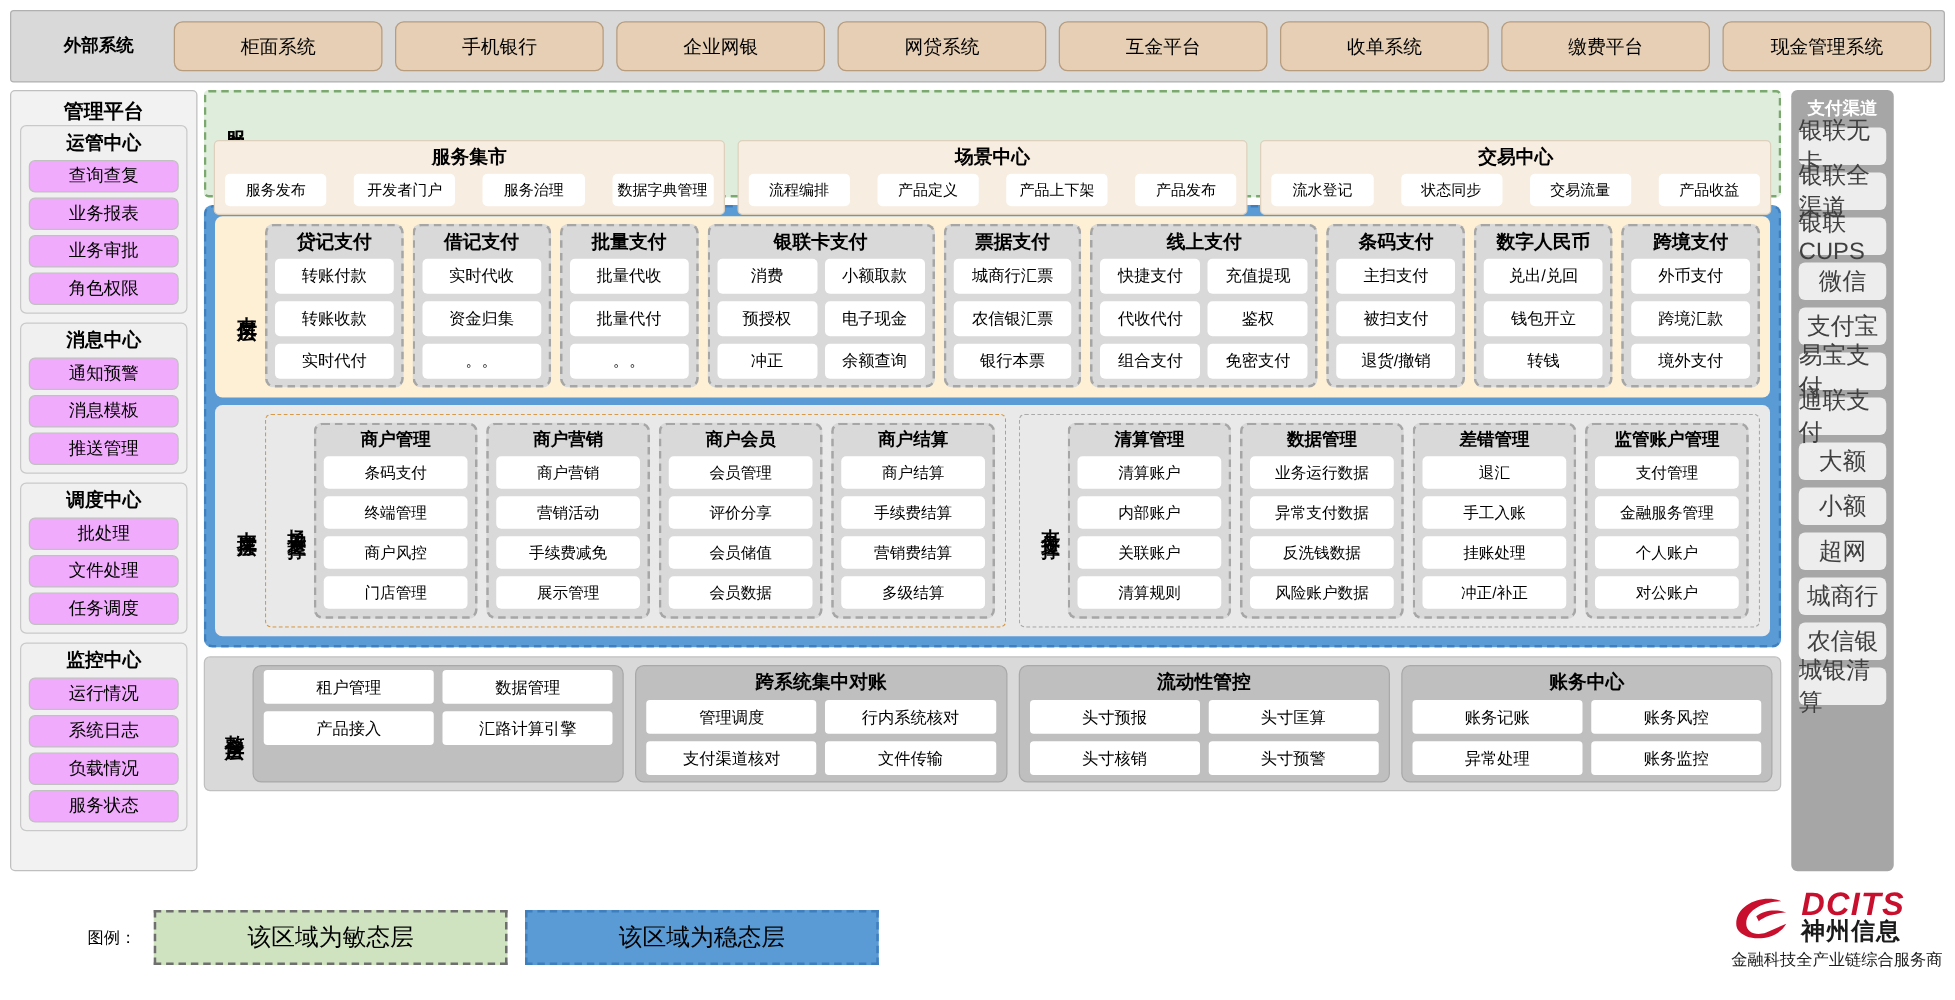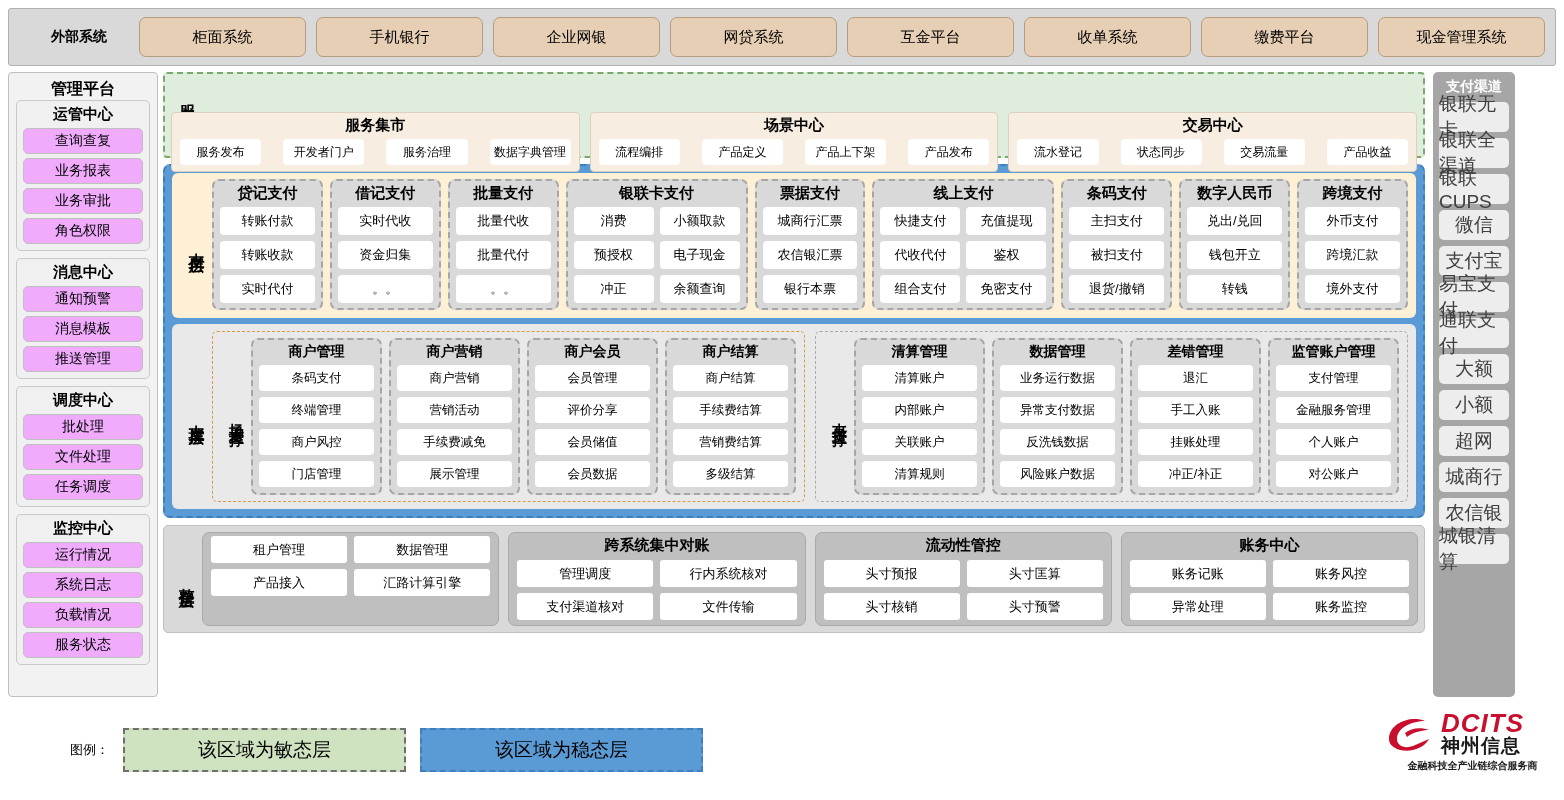--- a/index.html
+++ b/index.html
@@ -167,21 +167,21 @@
   }
   .legend-agile { background: #cfe3c0; border: 2px dashed #6f6f6f; }
   .legend-stable { background: #5b9bd5; border: 2px dashed #3f7fbe; }
 
   
   .logo { position: absolute; left: 1385px; top: 710px; width: 175px; }
   .logo-top { display: flex; align-items: center; gap: 4px; }
   .logo-text { line-height: 1; }
   .logo-dcits { font-size: 26px; font-weight: bold; color: #c8102e; font-style: italic; letter-spacing: 1px; }
   .logo-cn { font-size: 19px; font-weight: bold; color: #1a1a1a; letter-spacing: 1px; }
-  .logo-tag { font-size: 10px; font-weight: bold; color: #1a1a1a; margin-top: 4px; text-align: center; }
+  .logo-tag { font-size: 13px; font-weight: normal; color: #1a1a1a; margin-top: 4px; }
 </style>
 </head>
 <body>
 
 <div class="external-bar">
   <div class="external-title">外部系统</div>
   <div class="external-items">
       <div class="ext-item">柜面系统</div>
       <div class="ext-item">手机银行</div>
       <div class="ext-item">企业网银</div>

